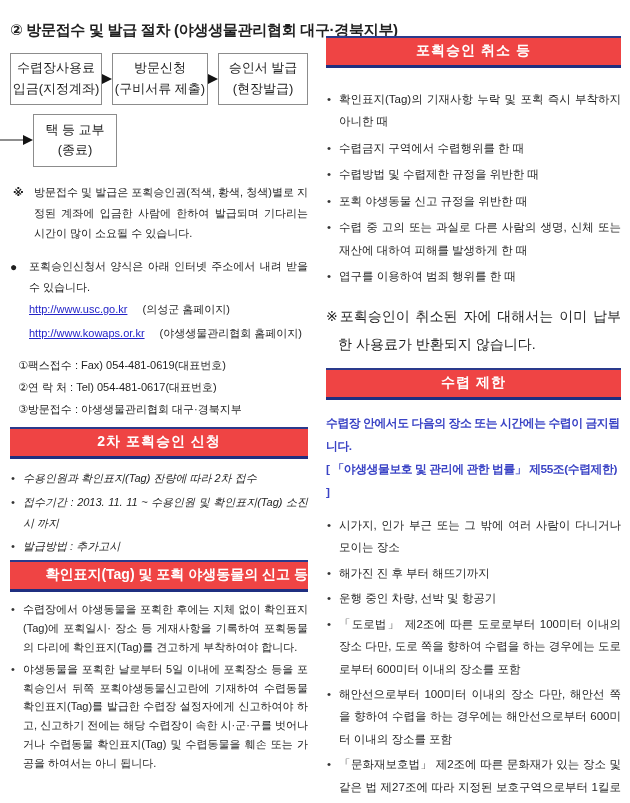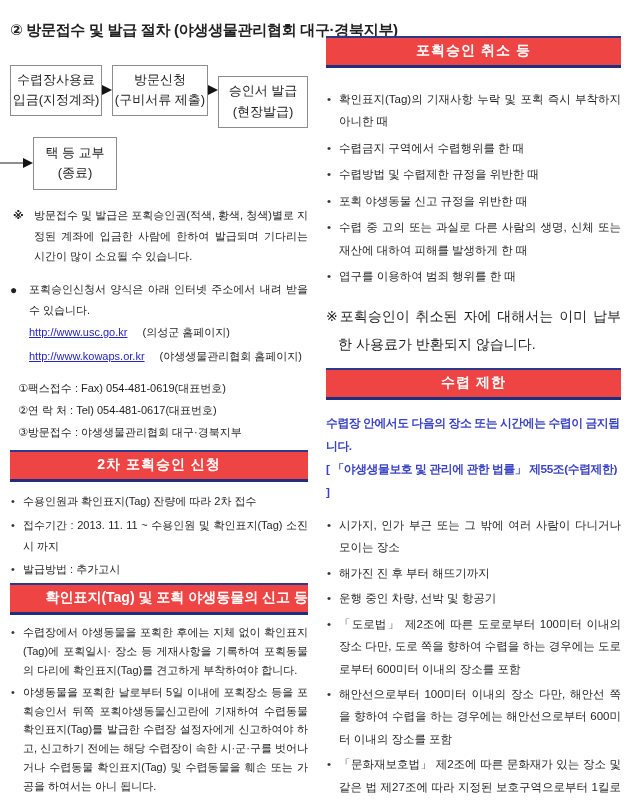--- a/index.html
+++ b/index.html
@@ -25,21 +25,21 @@
   .flowchart{margin-top:13px;}
   .flow-row{display:flex;align-items:center;}
   .fbox{
     border:1px solid #8c8c8c;background:#fff;text-align:center;
     font-size:13px;line-height:1.6;padding:4px 1px;color:#222;
   }
   .fbox .l1{display:block;}
   .fbox .l2{display:block;}
   .fb1{width:88px;}
   .fb2{width:92px;}
-  .fb3{width:86px;margin-top:23px;}
+  .fb3{width:86px;}
   .fb4{width:80px;padding:5px 1px;}
   .harrow{flex:1;height:0;border-top:2px solid #8f8f8f;position:relative;margin:0 3px;}
   .harrow::after{
     content:"";position:absolute;right:-3px;top:-6px;
     border-left:10px solid #141414;border-top:5px solid transparent;border-bottom:5px solid transparent;
   }
   .flow-row2{display:flex;align-items:center;margin-top:9px;}
   .harrow.short{flex:none;width:30px;margin-left:-10px;}
 
   .note{font-size:11px;line-height:1.85;text-align:justify;position:relative;}
@@ -59,21 +59,21 @@
 
   .hdr-second{margin-top:7px;}
   ul.blist{list-style:none;margin:9px 0 0 0;padding:0;}
   ul.blist li{
     position:relative;padding-left:13px;text-align:justify;
   }
   ul.blist li::before{
     content:"\2022";position:absolute;left:1px;top:0;color:#333;
   }
   .left ul.blist{font-size:11px;}
-  .left ul.approval-list{line-height:1.95;}
+  .left ul.approval-list{line-height:1.95;font-style:italic;}
   .left ul.approval-list li{margin-bottom:2px;}
   .hdr-tag{margin-top:2px;letter-spacing:0;text-align:right;}
   .left ul.tag-list{line-height:1.72;margin-top:8px;}
   .left ul.tag-list li{margin-bottom:3px;}
 
   
   .hdr-cancel{margin-top:36px;}
   .right ul.blist{font-size:11.5px;line-height:1.95;margin-top:20px;}
   .right ul.blist li{margin-bottom:4px;}
   .cancel-note{

